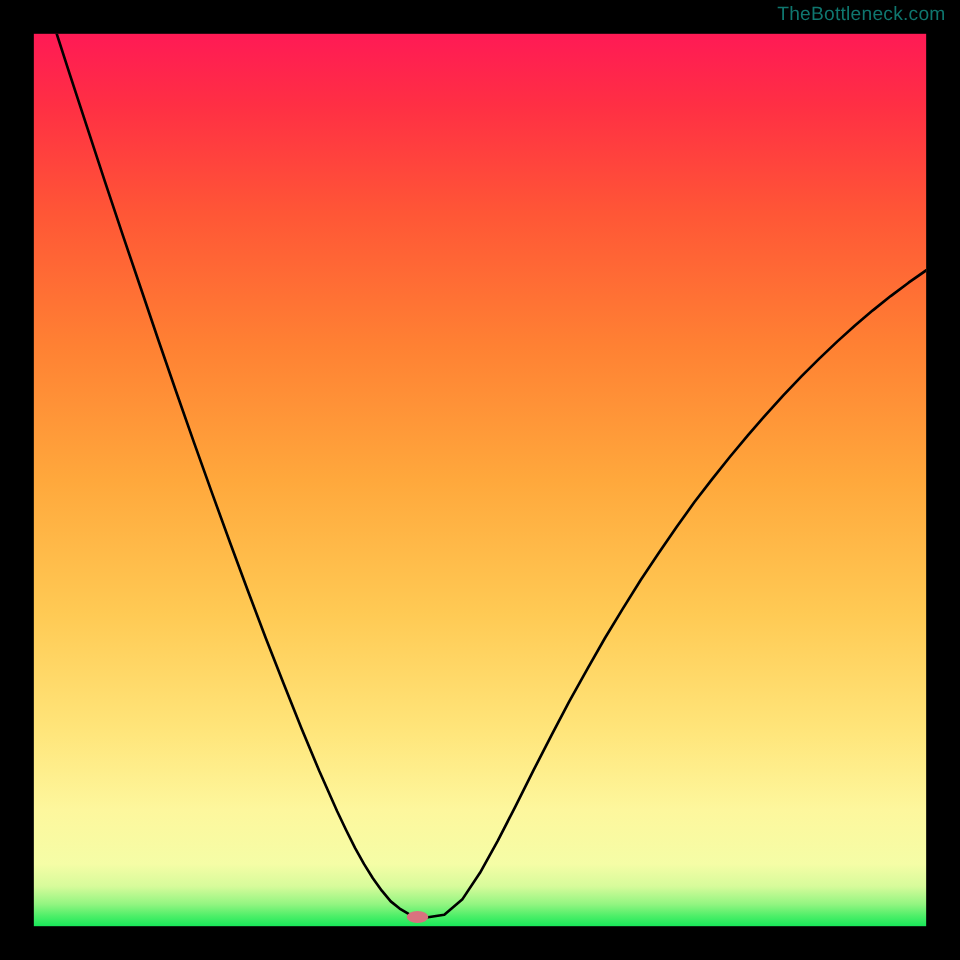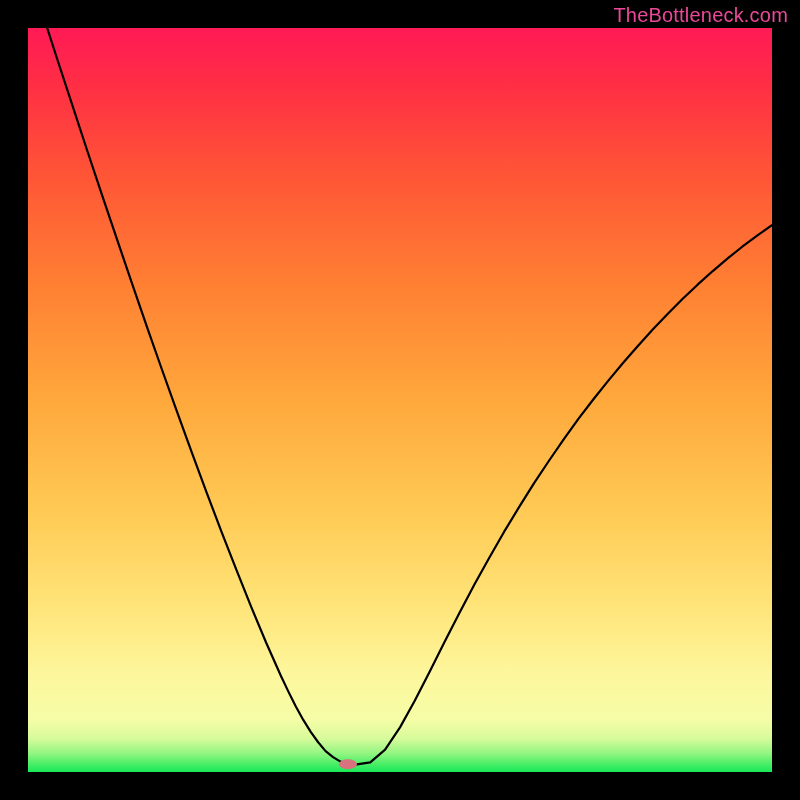--- a/index.html
+++ b/index.html
@@ -16,22 +16,22 @@
     left: 0;
     top: 0;
     width: 800px;
     height: 800px;
     background: #000;
   }
   .watermark {
     position: absolute;
     top: 4px;
     right: 12px;
-    color: #ec4899;
-    font-size: 20px;
+    color: #0f766e;
+    font-size: 16px;
     font-weight: 500;
     letter-spacing: 0.2px;
     user-select: none;
   }
   .plot-wrap {
     position: absolute;
     left: 28px;
     top: 28px;
     width: 744px;
     height: 744px;

